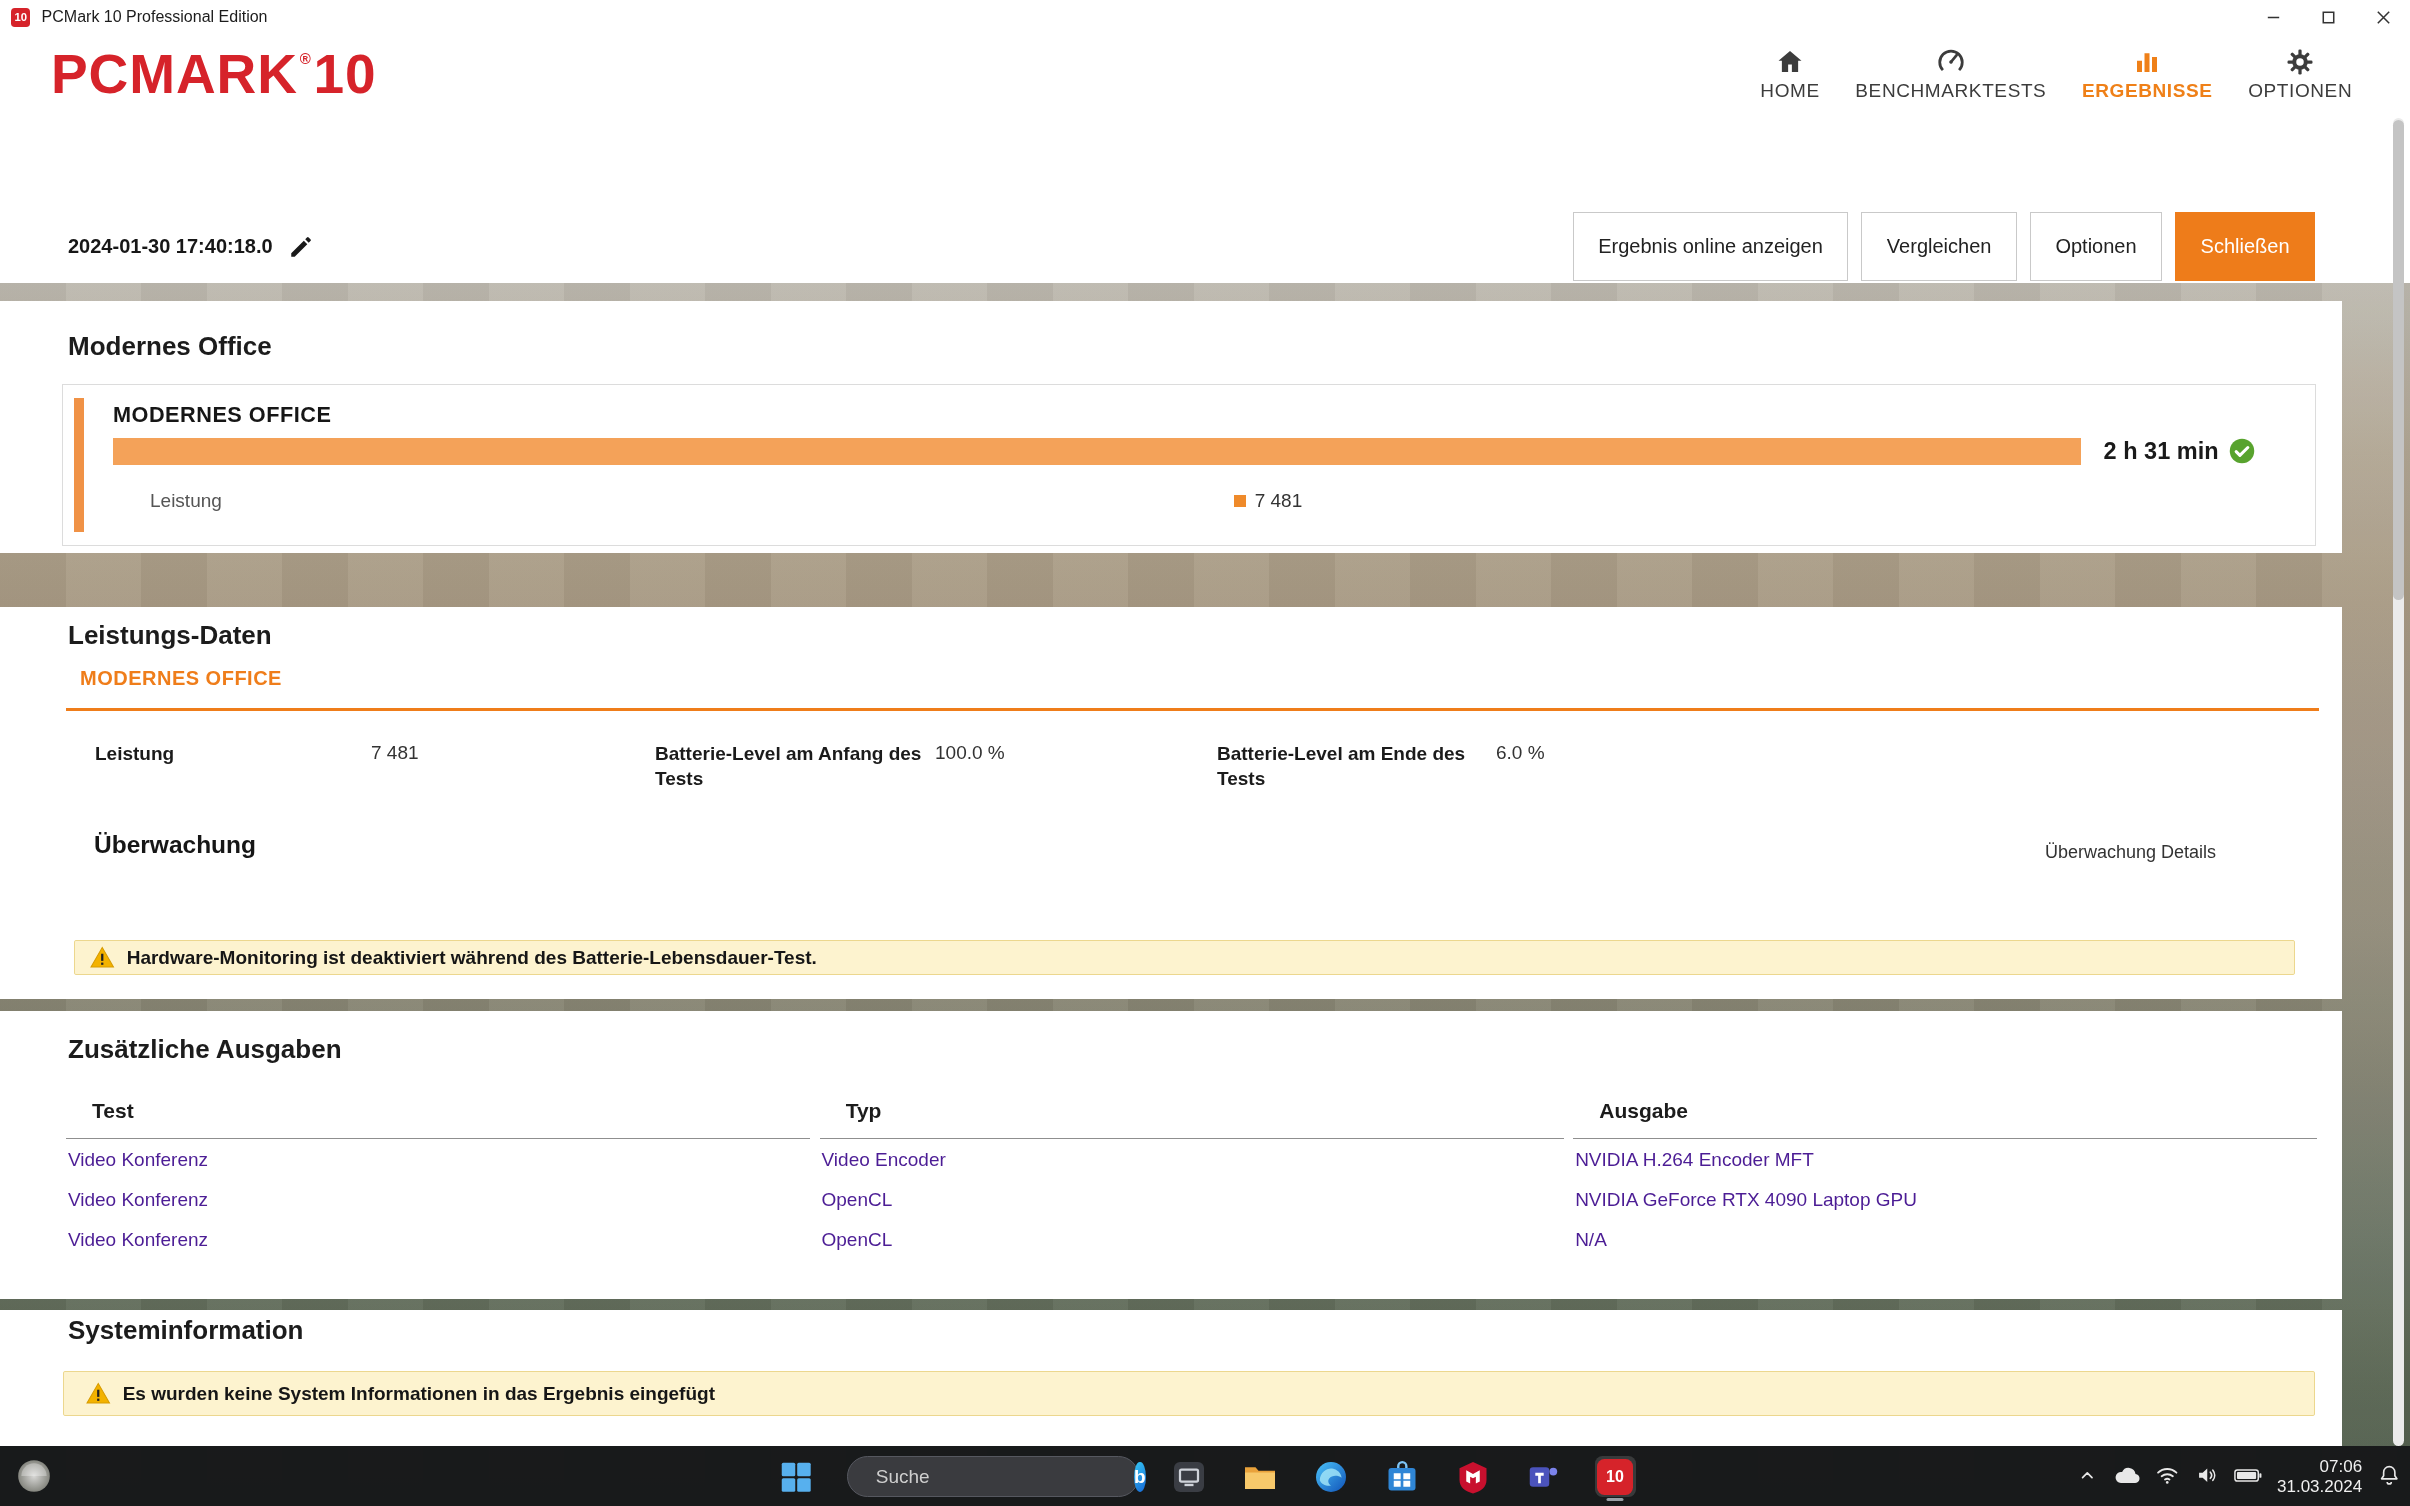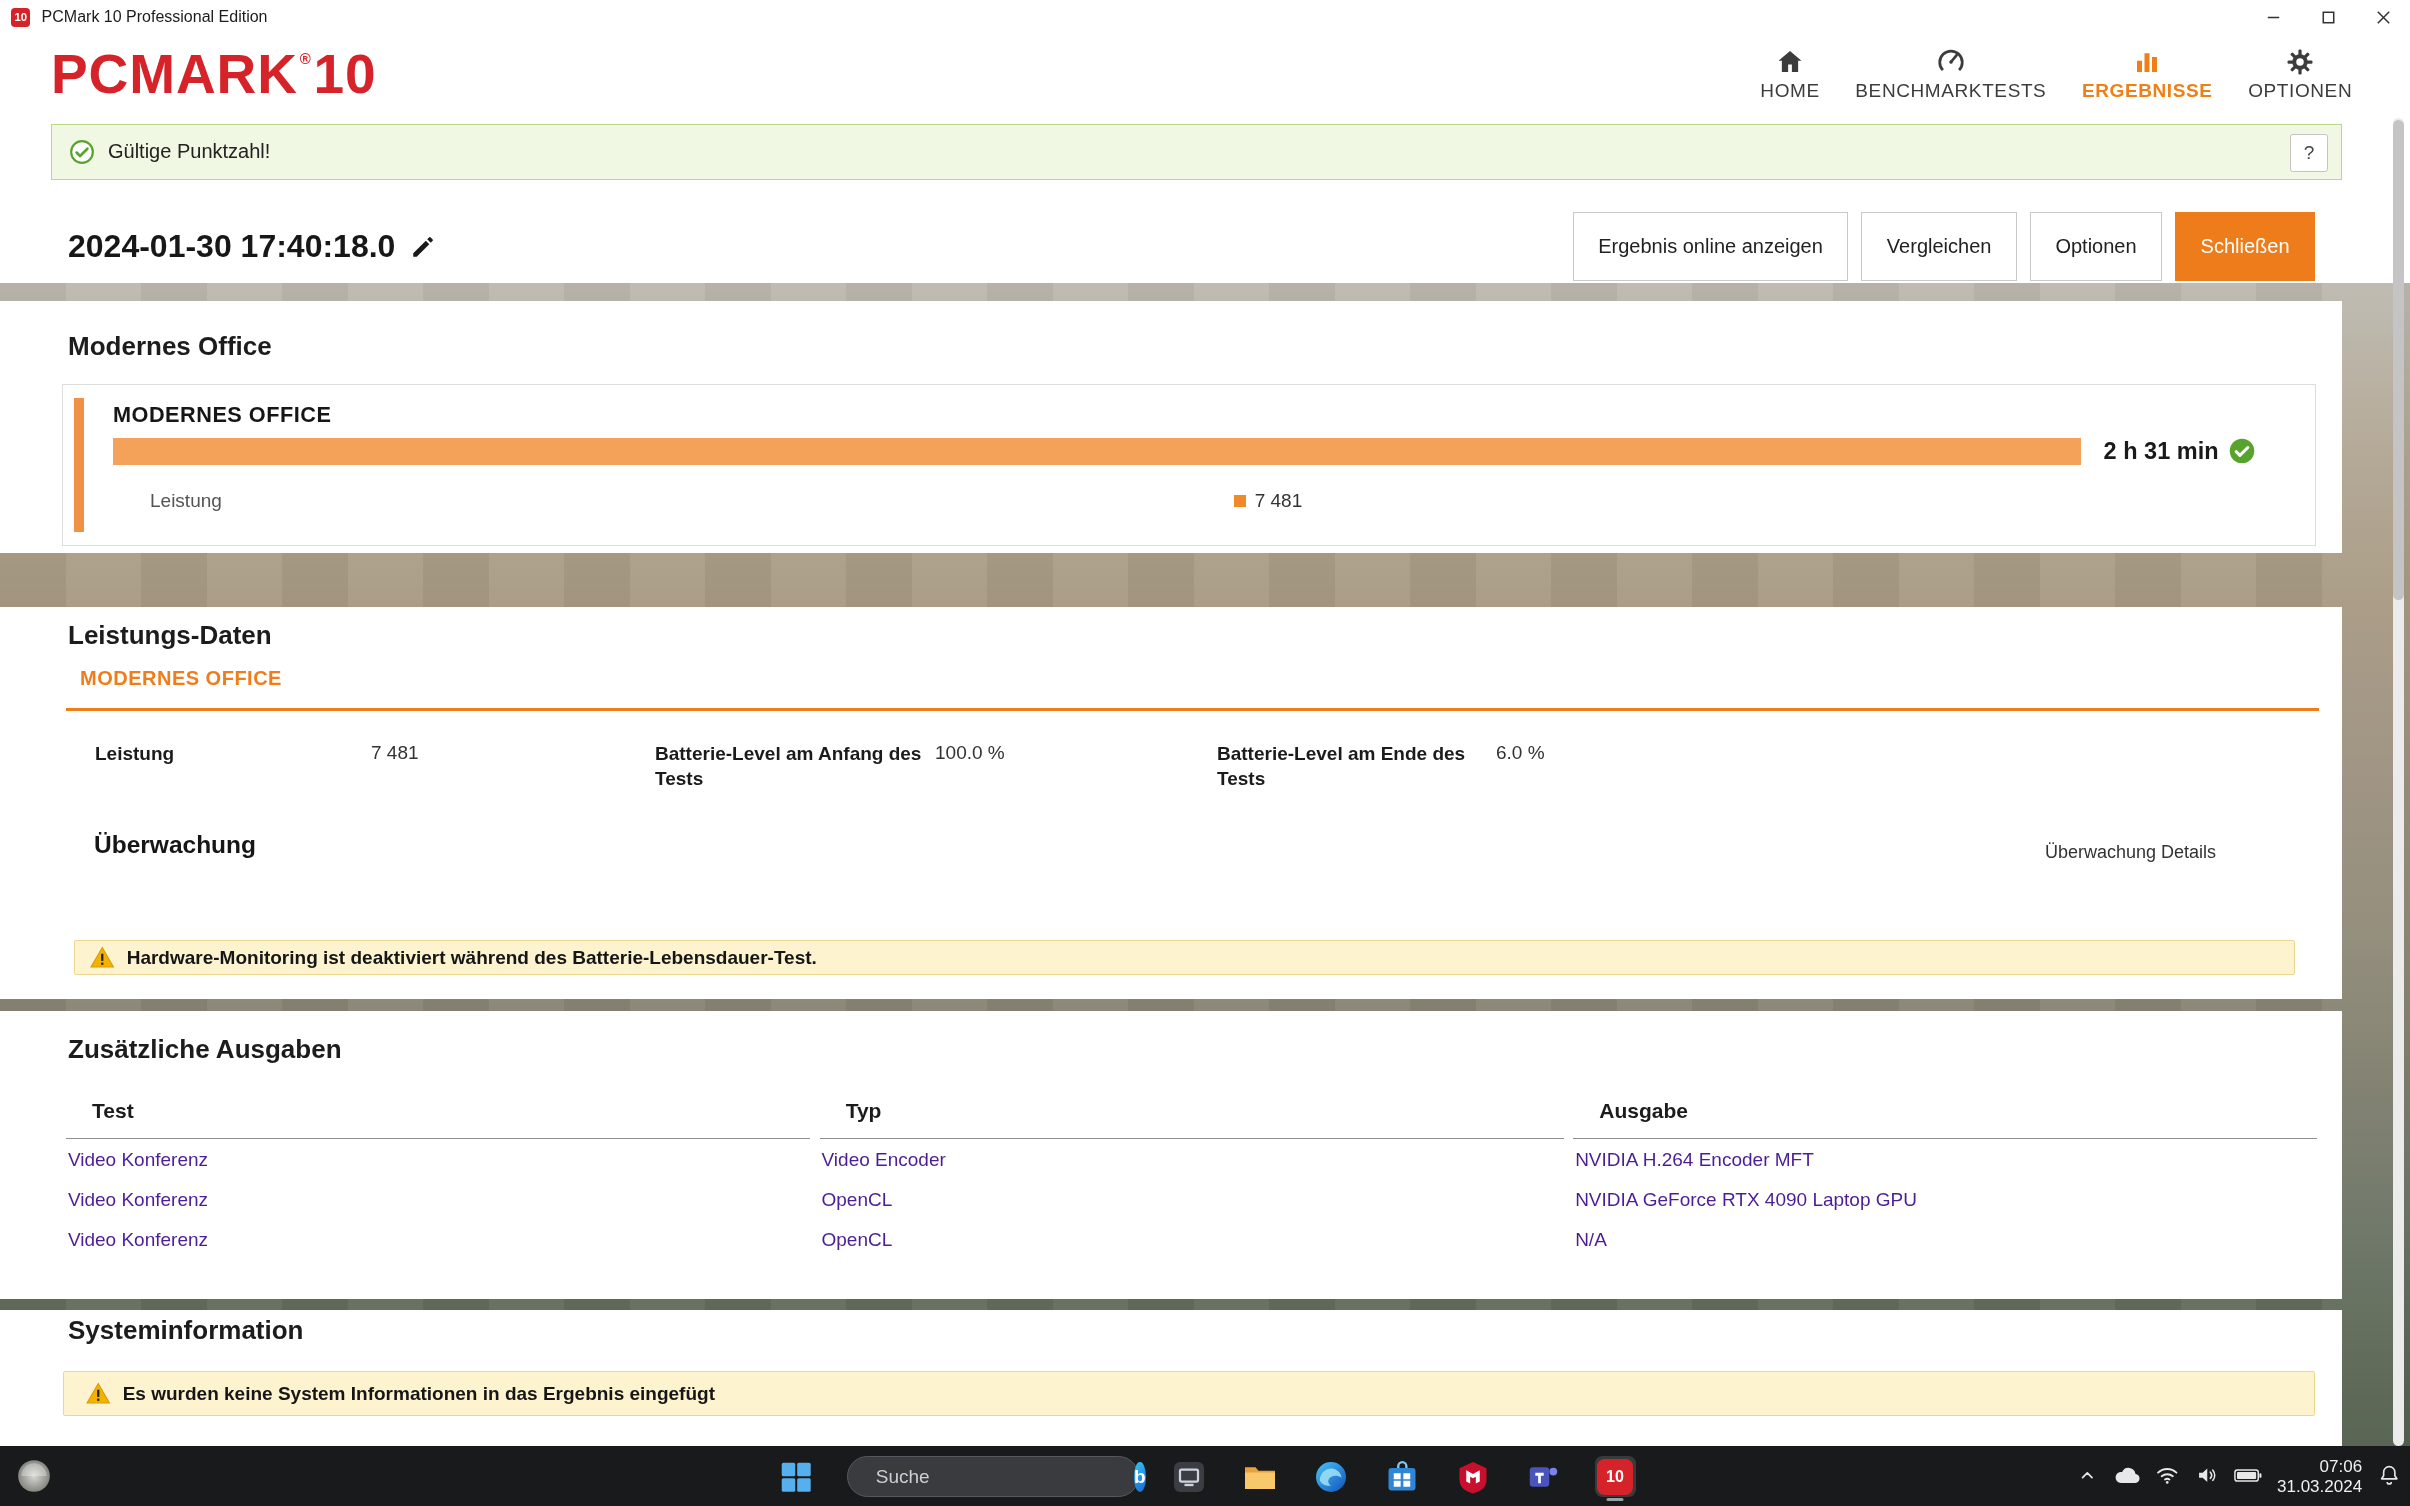--- a/index.html
+++ b/index.html
@@ -28,21 +28,21 @@
   .nav-item{display:flex;flex-direction:column;align-items:center;gap:3.8px;cursor:pointer;padding:1.9px 3.8px;}
   .nav-label{font-size:19px;letter-spacing:0.6px;color:#3c3c3c;font-weight:500;white-space:nowrap;}
   .nav-item.active .nav-label{color:#ef8018;font-weight:700;}
 
   
   .chrome{position:absolute;left:0;top:115px;width:2411px;height:168px;background:#fff;}
   .banner{position:absolute;left:51px;right:69px;top:8.5px;height:56px;background:#f0f7e2;border:0.9px solid #b9d889;display:flex;align-items:center;padding-left:17px;box-sizing:border-box;}
   .banner-text{margin-left:13px;font-size:20px;color:#222;}
   .help-btn{position:absolute;right:13px;top:9.4px;width:36px;height:36px;background:#fff;border:0.9px solid #c4c4c4;border-radius:2.8px;color:#444;font-size:19px;display:flex;align-items:center;justify-content:center;}
   .result-row{position:absolute;left:68px;right:96px;top:105px;height:53px;display:flex;align-items:center;}
-  .result-title{font-size:32px;font-weight:700;color:#171717;}
+  .result-title{font-size:20px;font-weight:700;color:#171717;}
   .edit-ic{margin-left:15px;display:flex;align-items:center;}
   .actions{margin-left:auto;display:flex;gap:13px;}
   .btn{height:69px;padding:0 24.5px;background:#fff;border:0.9px solid #c9c9c9;font-size:20px;color:#222;display:flex;align-items:center;font-family:"Liberation Sans",sans-serif;}
   .btn.primary{background:#ee7c1a;border-color:#ee7c1a;color:#fff;}
 
   
   .block{position:absolute;left:0;width:2342px;background:#fff;}
   .block h2{position:absolute;left:68px;font-size:26px;color:#1c1c1c;}
   .blk-modern{top:301px;height:252px;}
   .blk-perf{top:607px;height:392px;}
@@ -162,28 +162,20 @@
             <circle cx="12" cy="12" r="6.2"></circle>
           </g>
           <circle cx="12" cy="12" r="3" fill="#fff"></circle>
         </svg>
       <span class="nav-label">OPTIONEN</span>
     </div>
   </div>
 </div>
 
 <div class="chrome">
-  <div class="banner">
-    <svg viewBox="0 0 24 24" width="26" height="26">
-        <circle cx="12" cy="12" r="10" fill="#fff" stroke="#58a32e" stroke-width="2"></circle>
-        <path d="M7 12.5 l3.2 3.2 L17 9" fill="none" stroke="#58a32e" stroke-width="2.4" stroke-linecap="round" stroke-linejoin="round"></path>
-      </svg>
-    <span class="banner-text">Gültige Punktzahl!</span>
-    <div class="help-btn">?</div>
-  </div>
   <div class="result-row">
     <h1 class="result-title">2024-01-30 17:40:18.0</h1>
     <span class="edit-ic">
       <svg viewBox="0 0 24 24" width="26" height="26" fill="#1a1a1a">
           <path d="M3 17.8 V21 h3.2 L17.8 9.4 14.6 6.2 Z M20.7 6.5 a1.1 1.1 0 0 0 0-1.6 L19.1 3.3 a1.1 1.1 0 0 0-1.6 0 L15.9 4.9 19.1 8.1 Z"></path>
         </svg>
     </span>
     <div class="actions">
       <button class="btn">Ergebnis online anzeigen</button>
       <button class="btn">Vergleichen</button>

